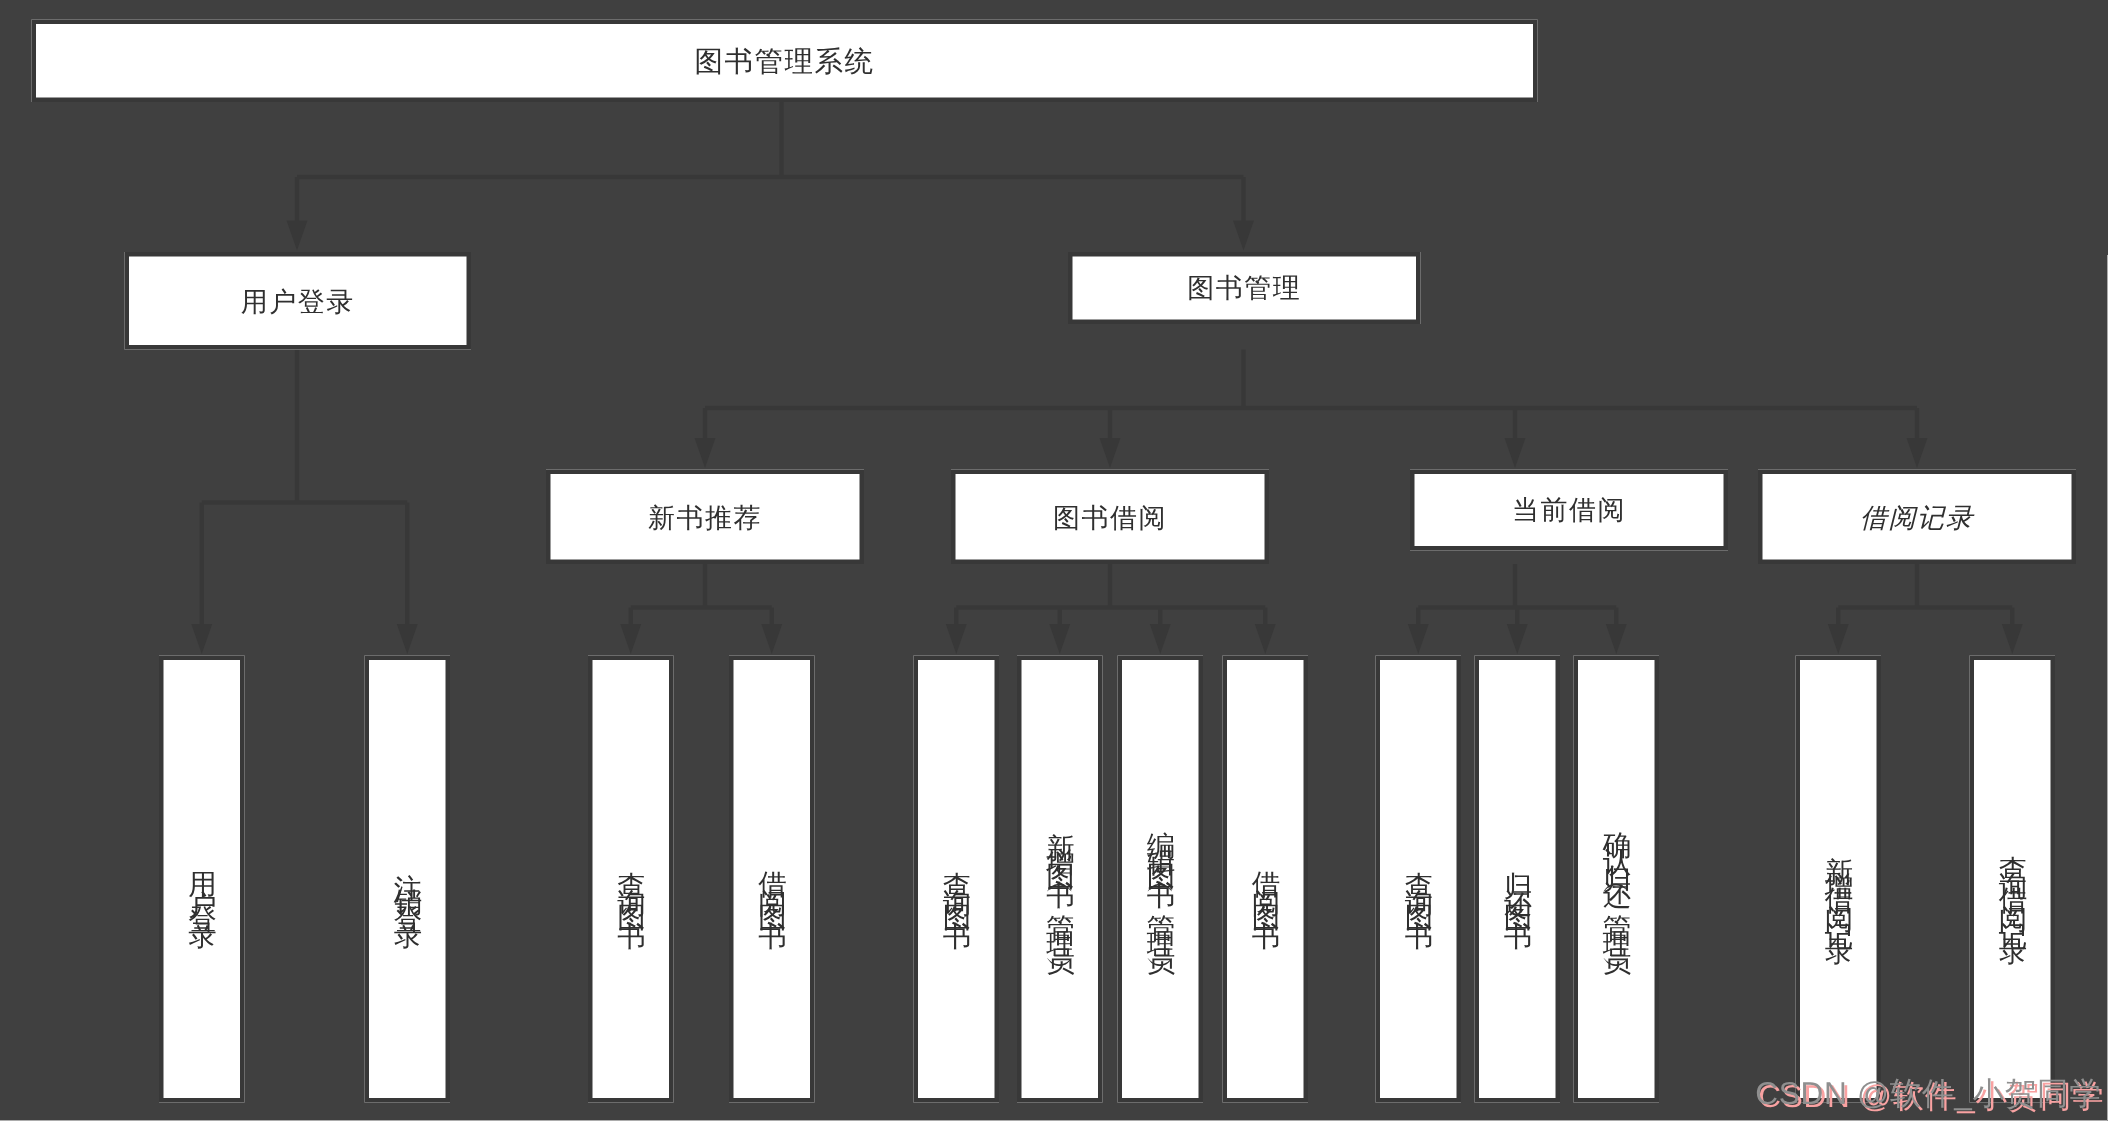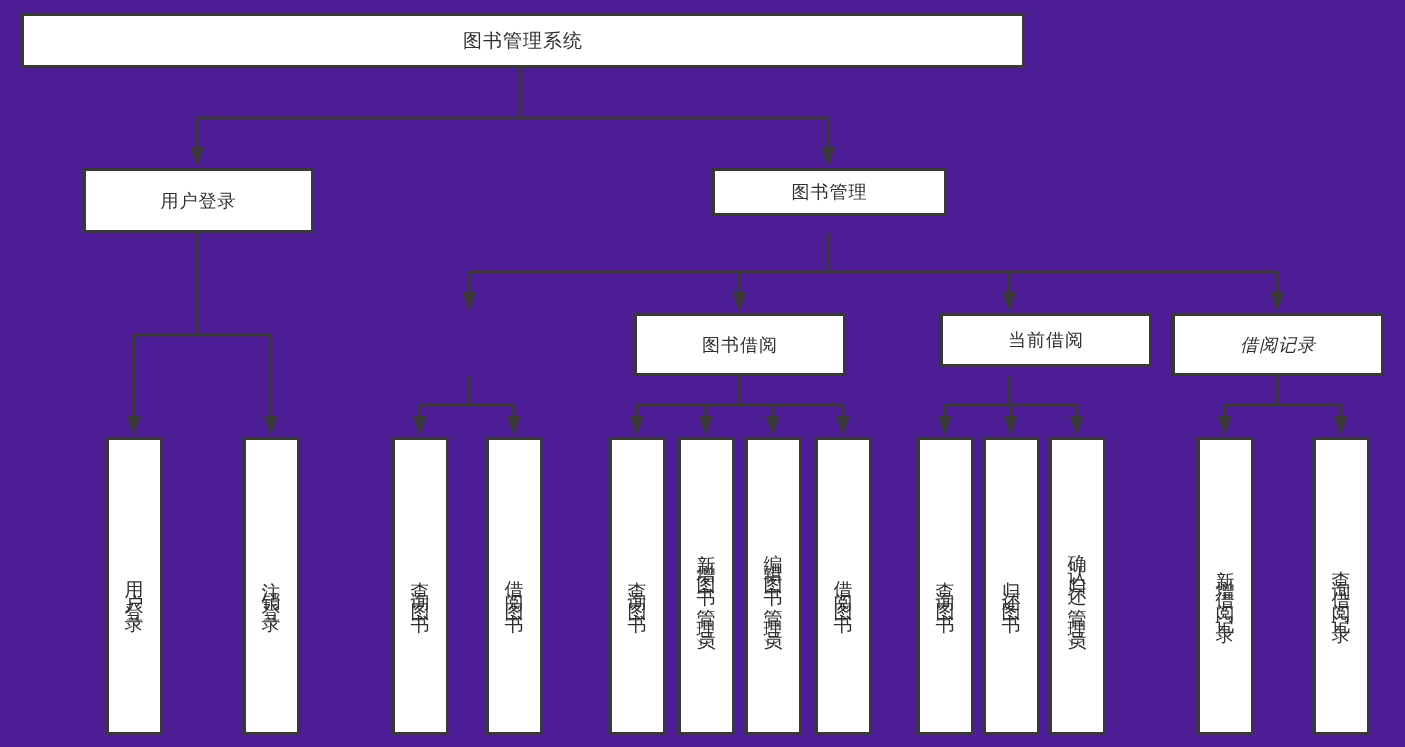--- a/index.html
+++ b/index.html
@@ -1,20 +1,20 @@
 <!DOCTYPE html>
 <html><head>
 <meta charset="utf-8">
 <style>
   html, body { margin: 0; padding: 0; background: #ffffff; }
   .stage {
     position: relative;
     width: 1405px;
     height: 747px;
-    background: #4c1d95;
+    background: #404040;
     font-family: "Liberation Sans", "DejaVu Sans", sans-serif;
     color: #2f2f2f;
     overflow: hidden;
   }
   svg.connectors {
     position: absolute;
     left: 0; top: 0;
     width: 1405px; height: 747px;
     z-index: 1;
   }
@@ -96,20 +96,21 @@
       <use href="#ah" transform="translate(1225.5,436)"></use>
       <use href="#ah" transform="translate(1341.5,436)"></use>
     </g>
   </svg>
 
   <div class="box hlabel root-label" style="left:21px;top:13px;width:1004px;height:55px;">图书管理系统</div>
 
   <div class="box hlabel" style="left:83px;top:168px;width:231px;height:65px;">用户登录</div>
   <div class="box hlabel" style="left:712px;top:168px;width:235px;height:48px;">图书管理</div>
 
+  <div class="box hlabel" style="left:364px;top:313px;width:212px;height:63px;">新书推荐</div>
   <div class="box hlabel" style="left:634px;top:313px;width:212px;height:63px;">图书借阅</div>
   <div class="box hlabel" style="left:940px;top:313px;width:212px;height:54px;">当前借阅</div>
   <div class="box hlabel" style="left:1172px;top:313px;width:212px;height:63px;font-style:italic;">借阅记录</div>
 
   <div class="box vbox" style="left:106px;top:437px;width:57px;height:298px;">用户登录</div>
   <div class="box vbox" style="left:243px;top:437px;width:57px;height:298px;">注销登录</div>
 
   <div class="box vbox" style="left:392px;top:437px;width:57px;height:298px;">查询图书</div>
   <div class="box vbox" style="left:486px;top:437px;width:57px;height:298px;">借阅图书</div>
 
@@ -118,14 +119,15 @@
   <div class="box vbox" style="left:745px;top:437px;width:57px;height:298px;">编辑图书（管理员）</div>
   <div class="box vbox" style="left:815px;top:437px;width:57px;height:298px;">借阅图书</div>
 
   <div class="box vbox" style="left:917px;top:437px;width:57px;height:298px;">查询图书</div>
   <div class="box vbox" style="left:983px;top:437px;width:57px;height:298px;">归还图书</div>
   <div class="box vbox" style="left:1049px;top:437px;width:57px;height:298px;">确认归还（管理员）</div>
 
   <div class="box vbox" style="left:1197px;top:437px;width:57px;height:298px;">新增借阅记录</div>
   <div class="box vbox" style="left:1313px;top:437px;width:57px;height:298px;">查询借阅记录</div>
 
+  <div class="watermark">CSDN @软件_小贺同学</div>
 
 </div>
 
 </body></html>

